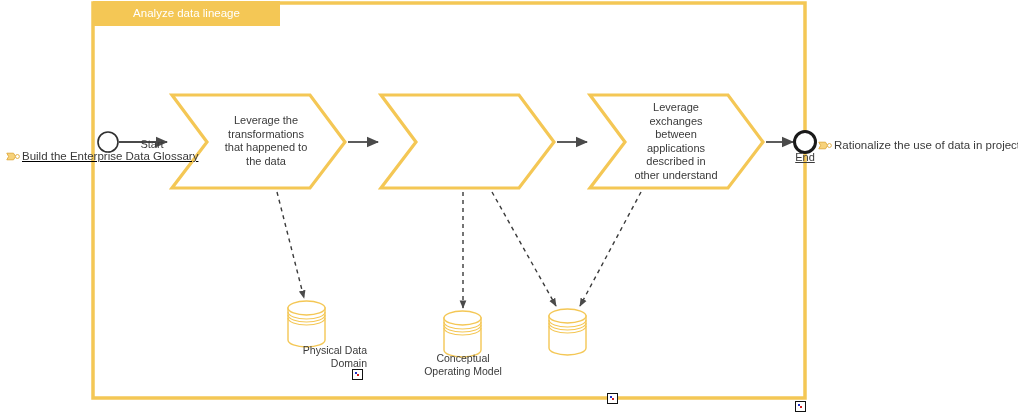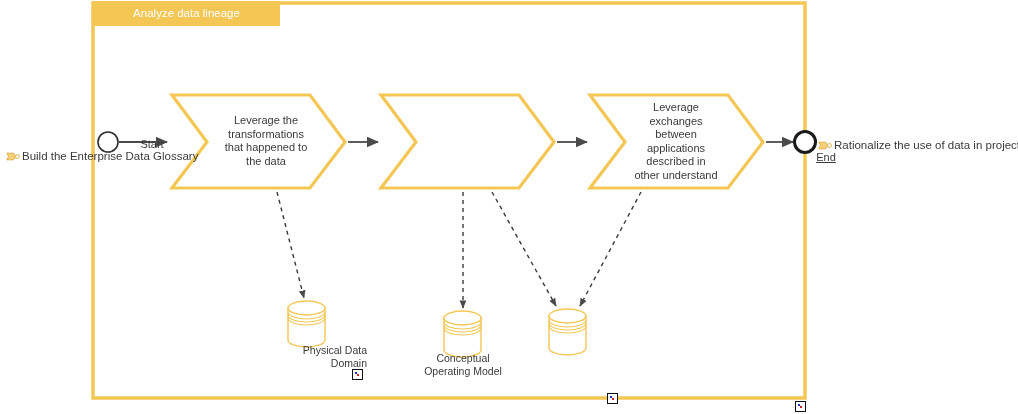--- a/index.html
+++ b/index.html
@@ -165,29 +165,29 @@
       <path d="M 549 320 A 18.5 7 0 0 0 586 320" fill="none" stroke="#F4C755" stroke-width="1.1"></path>
       <path d="M 549 323 A 18.5 7 0 0 0 586 323" fill="none" stroke="#F4C755" stroke-width="1.1"></path>
       <path d="M 549 326 A 18.5 7 0 0 0 586 326" fill="none" stroke="#F4C755" stroke-width="1.1"></path>
     </g>
   </svg>
 
   <div class="pool-title">Analyze data lineage</div>
 
   <div class="lbl ctr" style="left:108px; top:138px;margin-left:44px;">Start</div>
 
-  <div class="msg-row" style="left:6px; top:149px;">
+  <div class="msg-row" style="left:6px; top:149px;text-decoration:underline;">
     <svg width="14" height="11" viewBox="0 0 14 11">
       <path d="M0.8 2.2 L7.5 2.2 L9.6 5.5 L7.5 8.8 L0.8 8.8 L2.6 5.5 Z" fill="#F7D27A" stroke="#E0A93B" stroke-width="0.9"></path>
       <circle cx="11.4" cy="5.5" r="2" fill="#ffffff" stroke="#E0A93B" stroke-width="0.9"></circle>
     </svg>
     <span class="txt">Build the Enterprise Data Glossary</span>
   </div>
 
-  <div class="lbl ctr" style="left:826px; top:151px;text-decoration:underline;">End</div>
+  <div class="lbl ctr" style="left:805px; top:151px;text-decoration:underline;">End</div>
 
   <div class="msg-row" style="left:818px; top:138px;">
     <svg width="14" height="11" viewBox="0 0 14 11">
       <path d="M0.8 2.2 L7.5 2.2 L9.6 5.5 L7.5 8.8 L0.8 8.8 L2.6 5.5 Z" fill="#F7D27A" stroke="#E0A93B" stroke-width="0.9"></path>
       <circle cx="11.4" cy="5.5" r="2" fill="#ffffff" stroke="#E0A93B" stroke-width="0.9"></circle>
     </svg>
     <span class="txt">Rationalize the use of data in projects</span>
   </div>
 
   <div class="chev-text" style="left:266px; top:141px; width:115px;">Leverage the

